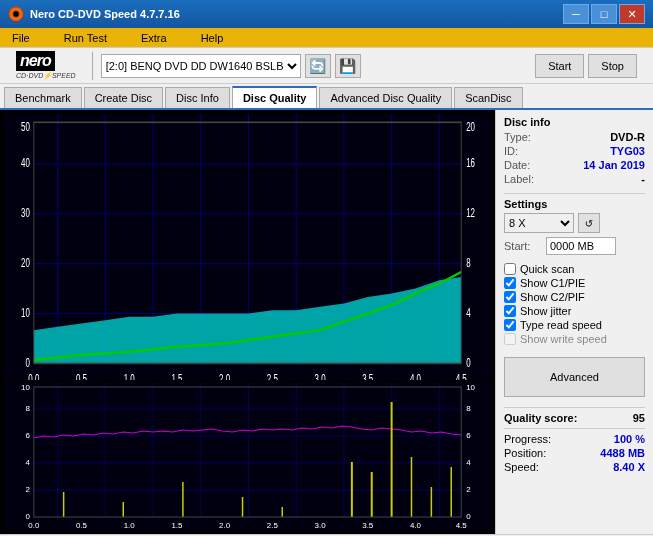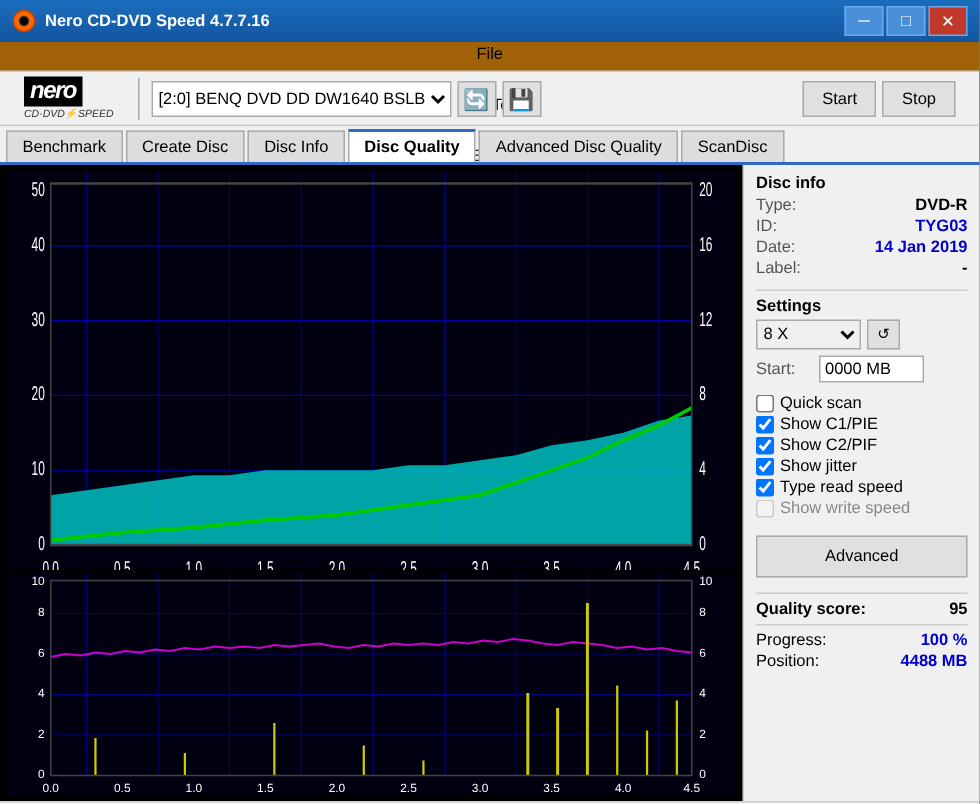--- a/index.html
+++ b/index.html
@@ -19,28 +19,27 @@
     .title-bar-title { font-size: 11px; font-weight: bold; }
     .title-bar-controls { display: flex; gap: 2px; }
     .title-bar-btn {
       width: 26px; height: 20px; background: #4a90d9; border: 1px solid #6aaae8;
       color: white; font-size: 11px; cursor: pointer; display: flex; align-items: center; justify-content: center;
     }
     .title-bar-btn.close { background: #c0392b; }
 
     
     .menu-bar {
-      background: #a16207;
+      background: #eab308;
       height: 20px;
       display: flex;
       align-items: center;
       border-bottom: 1px solid #ccc;
       padding: 0 4px;
       gap: 18px;
-      flex-direction: column;
     }
     .menu-item { padding: 2px 8px; font-size: 11px; cursor: pointer; color: #000; }
 
     
     .toolbar {
       background: #f0f0f0;
       height: 36px;
       display: flex;
       align-items: center;
       padding: 0 16px;
@@ -120,21 +119,21 @@
 
     .input-field { width: 70px; height: 18px; font-size: 11px; border: 1px solid #aaa; padding: 1px 3px; }
     .form-row { display: flex; align-items: center; gap: 4px; margin-bottom: 3px; }
     .form-label { min-width: 38px; font-size: 11px; color: #555; }
 
     .checkbox-row { display: flex; align-items: center; gap: 4px; margin-bottom: 2px; }
     .checkbox-row input[type=checkbox] { width: 12px; height: 12px; }
     .checkbox-label { font-size: 11px; }
 
     .advanced-btn {
-      width: 100%; height: 28px; background: #e0e0e0;
+      width: 100%; height: 40px; background: #e0e0e0;
       border: 1px solid #aaa; cursor: pointer; font-size: 11px;
       margin-top: 4px; margin-bottom: 6px;
     }
 
     .quality-score-row { display: flex; justify-content: space-between; margin-bottom: 3px; }
     .quality-score-label { font-size: 11px; font-weight: bold; }
     .quality-score-value { font-size: 11px; font-weight: bold; color: #000; }
 
     .progress-row { display: flex; justify-content: space-between; margin-bottom: 2px; }
     .progress-label { font-size: 11px; }
@@ -413,20 +412,24 @@
 
     
     <div class="progress-row">
       <span class="progress-label">Progress:</span>
       <span class="progress-value">100 %</span>
     </div>
     <div class="progress-row">
       <span class="progress-label">Position:</span>
       <span class="progress-value">4488 MB</span>
     </div>
+    <div class="progress-row">
+      <span class="progress-label">Speed:</span>
+      <span class="progress-value">8.40 X</span>
+    </div>
 
   </div>
 </div>
 
 <div class="stats-bar">
 
   
   
 
   

